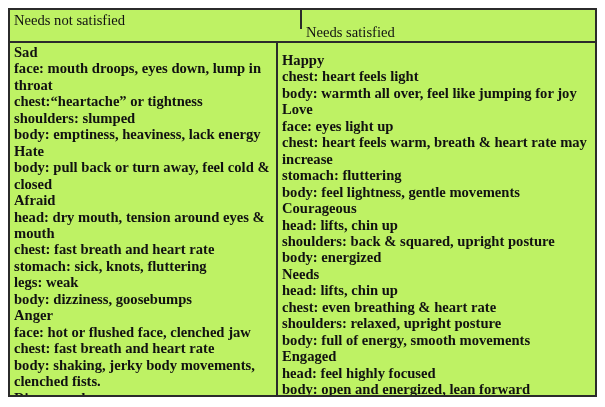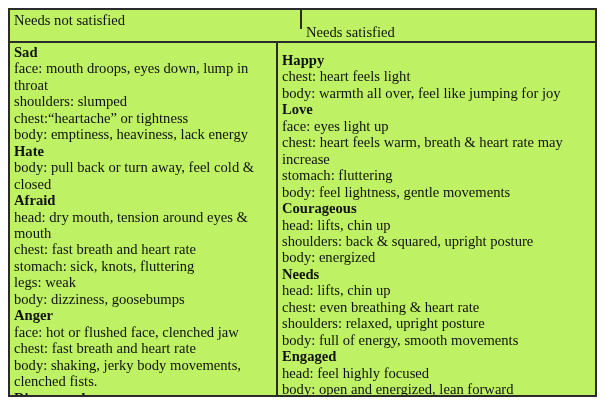--- a/index.html
+++ b/index.html
@@ -65,37 +65,37 @@
     border-right: 2px solid #2b2b2b;
   }
   .body-cell.right {
     flex: 1;
     margin-top: 8px;
   }
   .emotion {
     font-weight: 700;
   }
   .line {
-    font-weight: 400;
+    font-weight: 700;
   }
 </style>
 </head>
 <body>
 
 <div class="doc-table">
   <div class="header-row">
     <div class="header-cell left">Needs not satisfied</div>
     <div class="header-cell right">Needs satisfied</div>
   </div>
   <div class="body-row">
     <div class="body-cell left">
         <div class="emotion">Sad</div>
         <div class="line">face: mouth droops, eyes down, lump in throat</div>
+        <div class="line">chest:“heartache” or tightness</div>
         <div class="line">shoulders: slumped</div>
-        <div class="line">chest:“heartache” or tightness</div>
         <div class="line">body: emptiness, heaviness, lack energy</div>
         <div class="emotion">Hate</div>
         <div class="line">body: pull back or turn away, feel cold &amp; closed</div>
         <div class="emotion">Afraid</div>
         <div class="line">head: dry mouth, tension around eyes &amp; mouth</div>
         <div class="line">chest: fast breath and heart rate</div>
         <div class="line">stomach: sick, knots, fluttering</div>
         <div class="line">legs: weak</div>
         <div class="line">body: dizziness, goosebumps</div>
         <div class="emotion">Anger</div>

